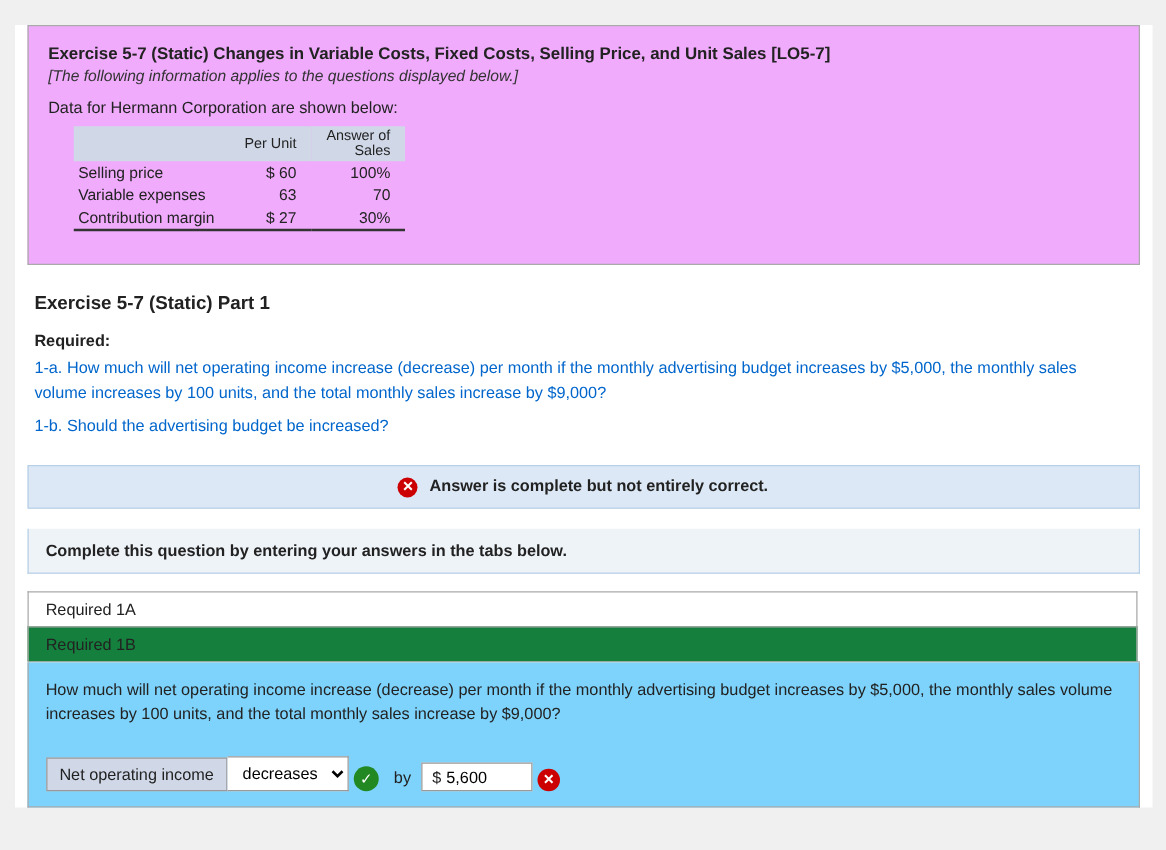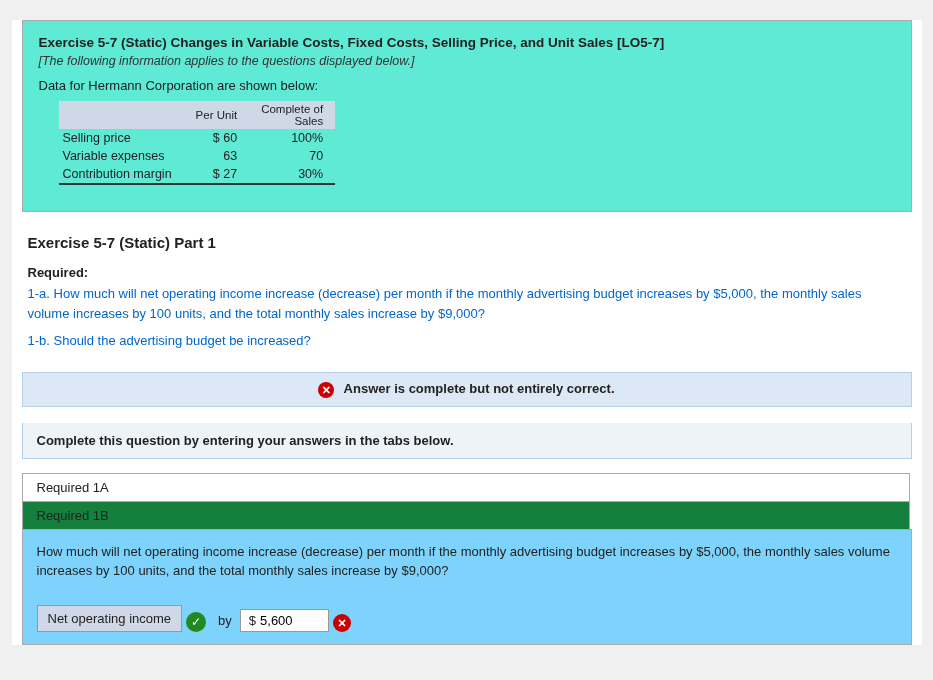--- a/index.html
+++ b/index.html
@@ -14,21 +14,21 @@
       background: #fff;
       max-width: 910px;
       margin: 0 auto;
       padding: 0;
     }
     
     .info-box {
       border: 1px solid #aaa;
       margin: 10px;
       padding: 14px 16px;
-      background: #5eead4;
+      background: #f0abfc;
     }
     .info-box .exercise-title {
       font-weight: bold;
       font-size: 13.5px;
       margin-bottom: 4px;
     }
     .info-box .subtitle {
       font-style: italic;
       font-size: 12.5px;
       margin-bottom: 10px;
@@ -244,21 +244,21 @@
   <div class="info-box">
     <div class="exercise-title">Exercise 5-7 (Static) Changes in Variable Costs, Fixed Costs, Selling Price, and Unit Sales [LO5-7]</div>
     <div class="subtitle">[The following information applies to the questions displayed below.]</div>
     <div class="data-label">Data for Hermann Corporation are shown below:</div>
 
     <table class="data-table">
       <thead>
         <tr class="header-row">
           <td></td>
           <td>Per Unit</td>
-          <td style="white-space:pre-line;">Complete of
+          <td style="white-space:pre-line;">Answer of
 Sales</td>
         </tr>
       </thead>
       <tbody>
         <tr>
           <td>Selling price</td>
           <td>$ 60</td>
           <td>100%</td>
         </tr>
         <tr>
@@ -303,20 +303,24 @@
       </div>
     </div>
 
     <div class="tab-content">
       <div class="tab-question">How much will net operating income increase (decrease) per month if the monthly advertising budget increases by $5,000, the monthly sales volume increases by 100 units, and the total monthly sales increase by $9,000?</div>
 
       <div class="answer-row">
         <div class="answer-label">
           <span>Net operating income</span>
         </div>
+        <select class="answer-select">
+          <option>increases</option>
+          <option selected="">decreases</option>
+        </select>
         <span class="check-icon">✓</span>
         <span class="by-label">by</span>
         <div class="answer-input-wrapper">
           <span class="dollar">$</span>
           <input type="text" value="5,600" style="">
         </div>
         <span class="x-icon">✕</span>
       </div>
     </div>
   </div>

